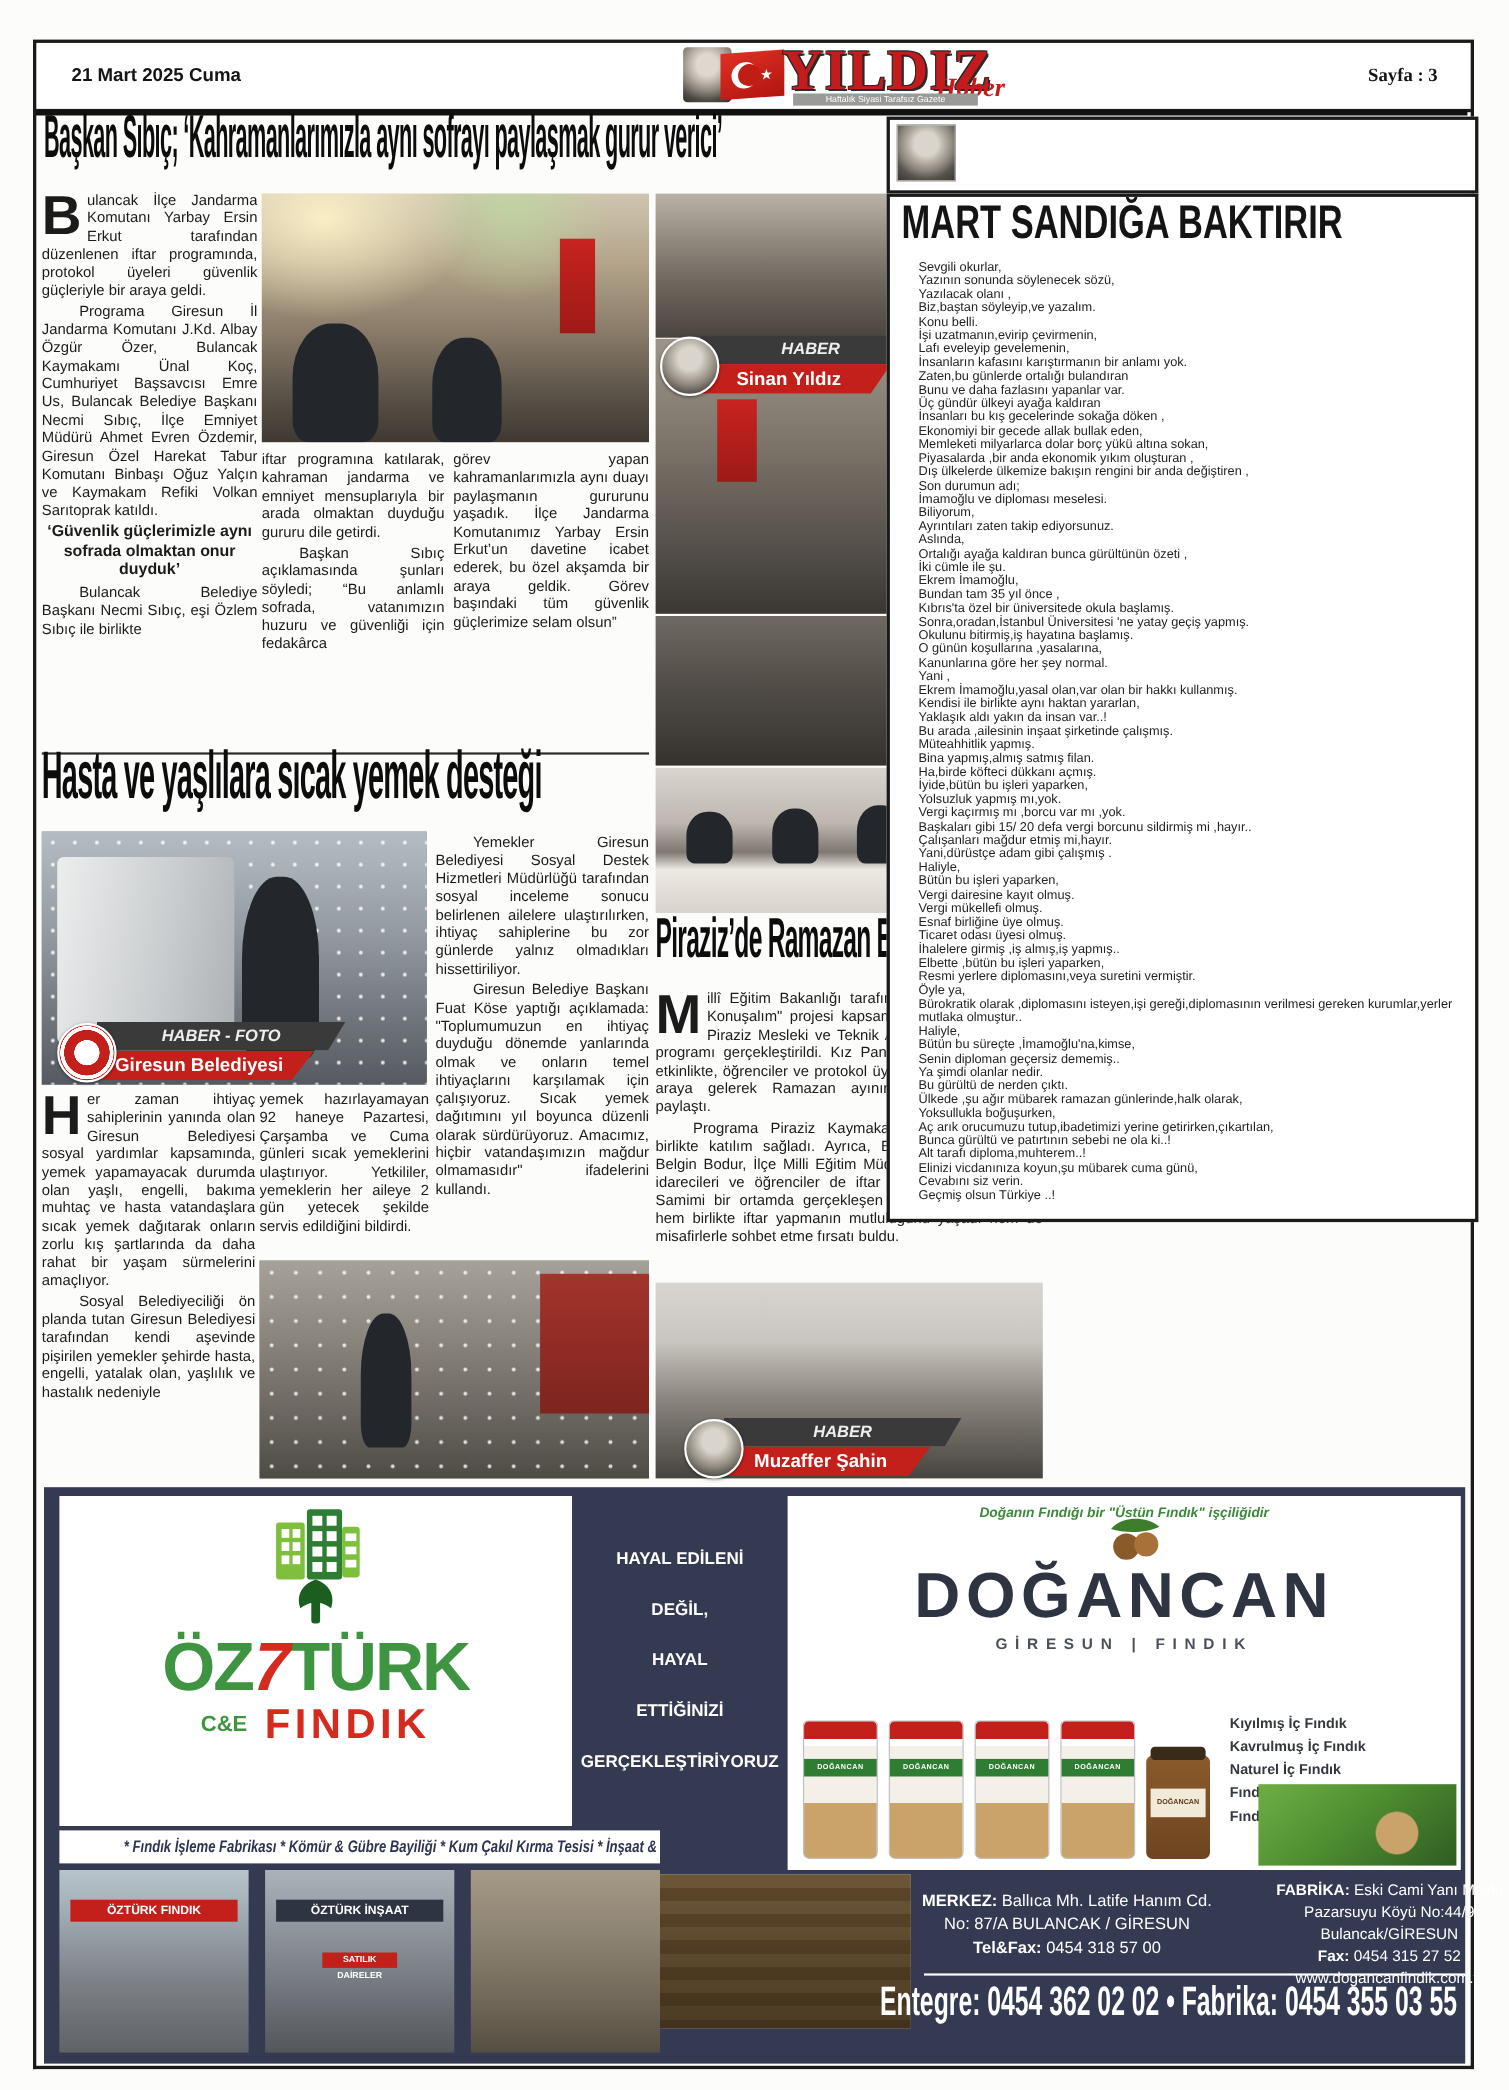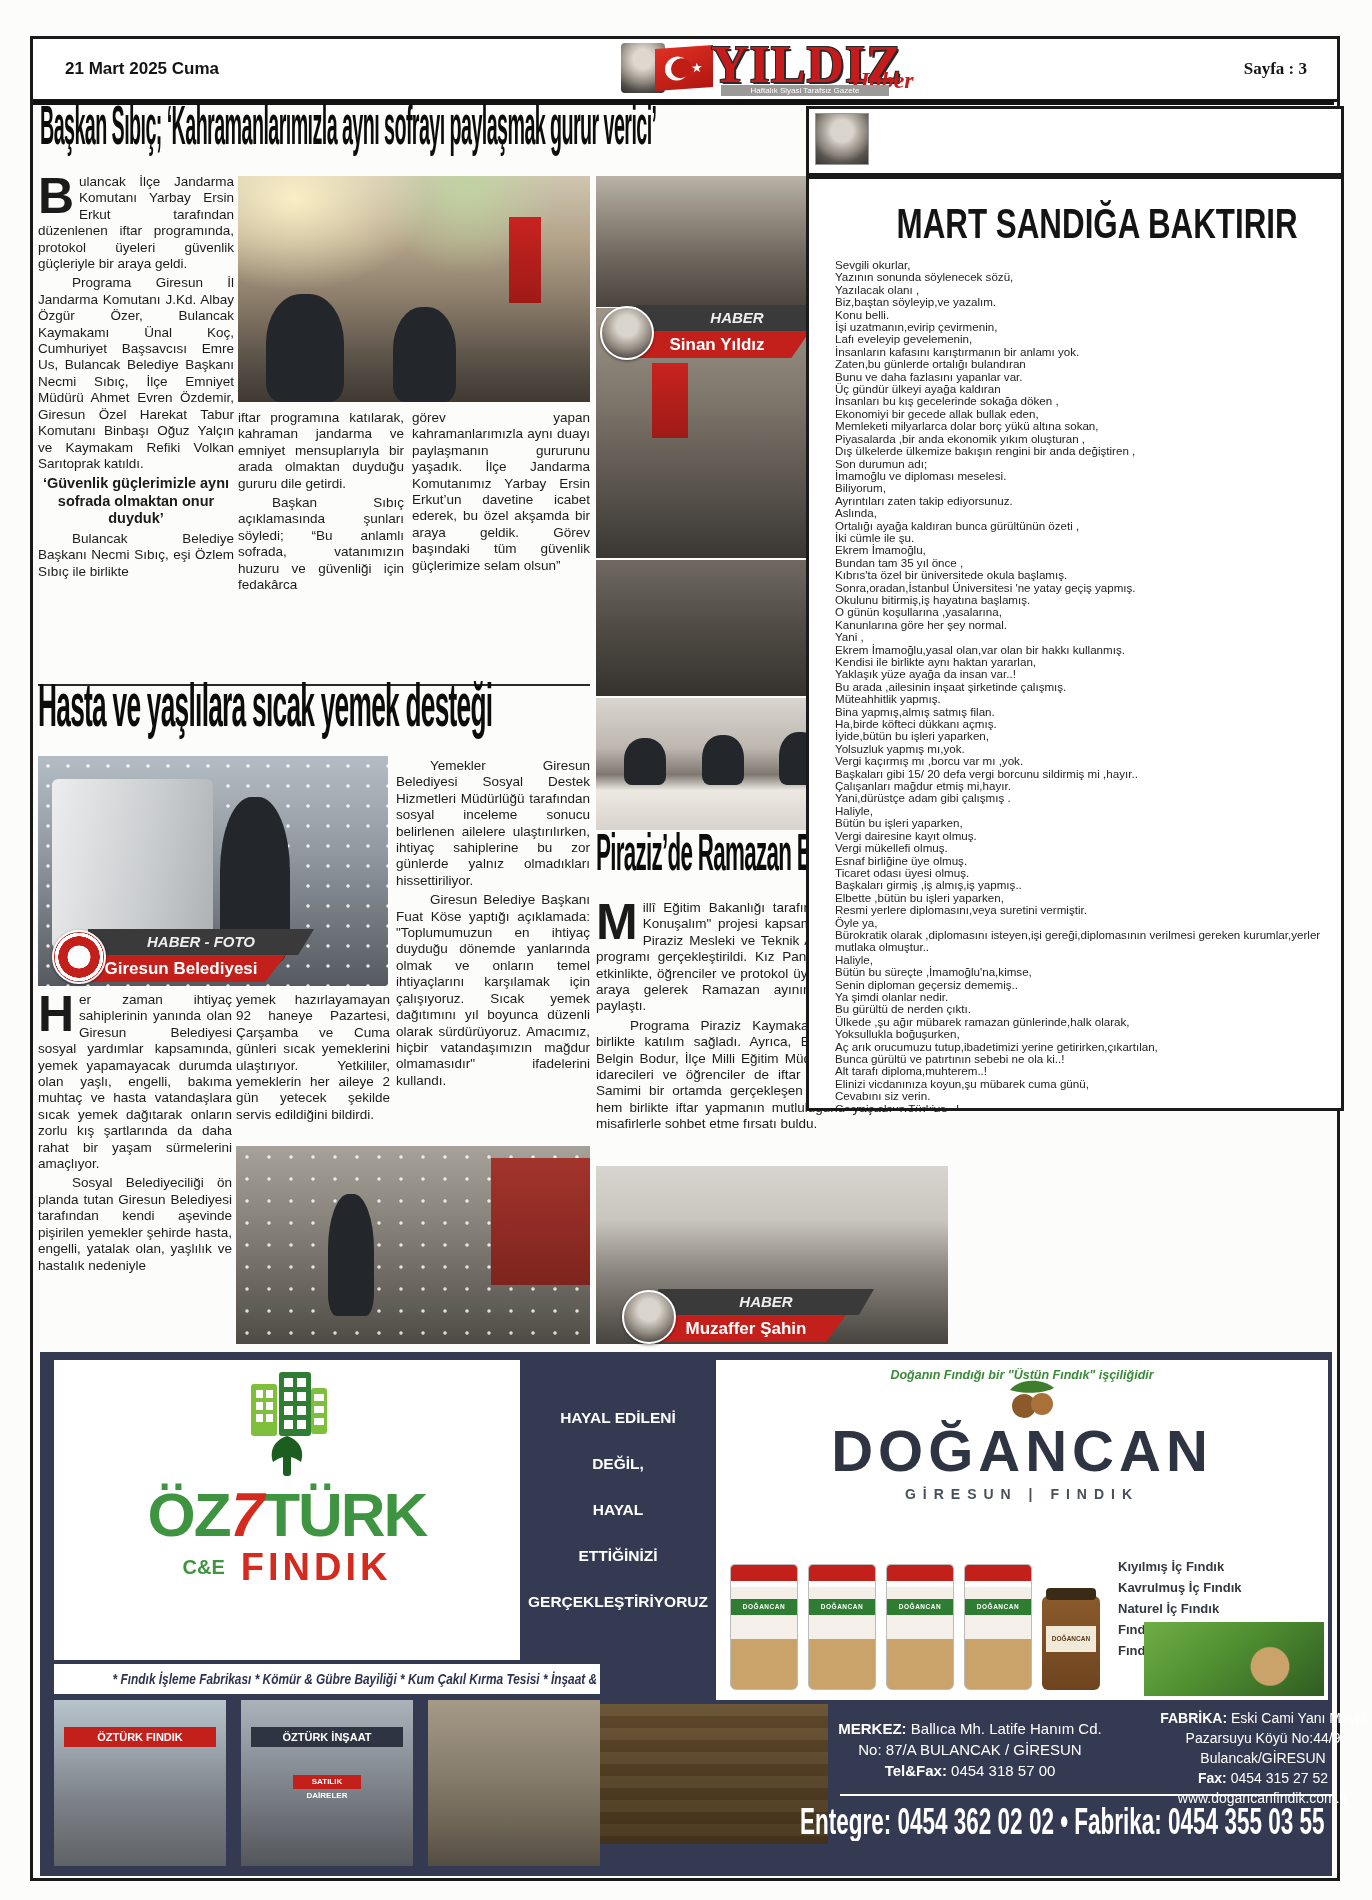--- a/index.html
+++ b/index.html
@@ -62,21 +62,21 @@
   
   .author-box{position:absolute;left:806px;top:106px;width:532px;height:64px;border:3px solid #1a1a1a;background:#fff;}
   .author-photo{position:absolute;left:6px;top:4px;width:52px;height:50px;border:1px solid #999;
      background:radial-gradient(circle at 50% 34%,#d9d4cc 0 26%,#b5afa6 40%,#8b857c 58%,#57534d 75%,#3a3733 100%);}
   .author-info{position:absolute;left:68px;top:3px;width:452px;height:52px;background:#eceae7;border:1px solid #b9b7b3;border-radius:12px;text-align:center;}
   .author-name{font-style:italic;font-weight:bold;font-size:19px;margin-top:2px;}
   .author-name span{display:inline-block;border-bottom:2px solid #333;padding:0 14px 1px 14px;}
   .author-email{font-style:italic;font-weight:bold;font-size:13.5px;margin-top:1px;}
   .author-gsm{font-style:italic;font-weight:bold;font-size:13.5px;}
   .col-box{position:absolute;left:806px;top:176px;width:532px;height:929px;border:3px solid #1a1a1a;background:#fff;overflow:hidden;}
-  .col-title{text-align:center;margin-top:26px;font-weight:bold;padding-left:44px;}
+  .col-title{text-align:left;margin-top:4px;font-weight:bold;}
   .col-title .stretch{display:inline-block;transform:scale(0.95,1.3);transform-origin:center;font-size:33px;letter-spacing:0px;}
   .col-lines{margin:16px 18px 0 26px;}
   .col-line{font-size:11.6px;line-height:12.4px;color:#232323;}
   
   .adblock{position:absolute;left:40px;top:1352px;width:1292px;height:524px;background:#333a52;}
   .oz-panel{position:absolute;left:14px;top:8px;width:466px;height:300px;background:#fff;text-align:center;}
   .oz-brand{margin-top:2px;font-weight:bold;font-size:62px;line-height:62px;letter-spacing:-2px;}
   .oz-g{color:#3f9442;} .oz-r{color:#d42b1e;display:inline-block;transform:skewX(-12deg);}
   .oz-sub{margin-top:0;font-weight:bold;}
   .oz-ce{color:#3f9442;font-size:20px;vertical-align:middle;margin-right:16px;}
@@ -270,38 +270,38 @@
         <div class="col-line">Ekrem İmamoğlu,</div>
         <div class="col-line">Bundan tam 35 yıl önce ,</div>
         <div class="col-line">Kıbrıs'ta özel bir üniversitede okula başlamış.</div>
         <div class="col-line">Sonra,oradan,İstanbul Üniversitesi 'ne yatay geçiş yapmış.</div>
         <div class="col-line">Okulunu bitirmiş,iş hayatına başlamış.</div>
         <div class="col-line">O günün koşullarına ,yasalarına,</div>
         <div class="col-line">Kanunlarına göre her şey normal.</div>
         <div class="col-line">Yani ,</div>
         <div class="col-line">Ekrem İmamoğlu,yasal olan,var olan bir hakkı kullanmış.</div>
         <div class="col-line">Kendisi ile birlikte aynı haktan yararlan,</div>
-        <div class="col-line">Yaklaşık yüze ayağa da insan var..!</div>
+        <div class="col-line">Yaklaşık aldı yakın da insan var..!</div>
         <div class="col-line">Bu arada ,ailesinin inşaat şirketinde çalışmış.</div>
         <div class="col-line">Müteahhitlik yapmış.</div>
         <div class="col-line">Bina yapmış,almış satmış filan.</div>
         <div class="col-line">Ha,birde köfteci dükkanı açmış.</div>
         <div class="col-line">İyide,bütün bu işleri yaparken,</div>
         <div class="col-line">Yolsuzluk yapmış mı,yok.</div>
         <div class="col-line">Vergi kaçırmış mı ,borcu var mı ,yok.</div>
         <div class="col-line">Başkaları gibi 15/ 20 defa vergi borcunu sildirmiş mi ,hayır..</div>
         <div class="col-line">Çalışanları mağdur etmiş mi,hayır.</div>
         <div class="col-line">Yani,dürüstçe adam gibi çalışmış .</div>
         <div class="col-line">Haliyle,</div>
         <div class="col-line">Bütün bu işleri yaparken,</div>
         <div class="col-line">Vergi dairesine kayıt olmuş.</div>
         <div class="col-line">Vergi mükellefi olmuş.</div>
         <div class="col-line">Esnaf birliğine üye olmuş.</div>
         <div class="col-line">Ticaret odası üyesi olmuş.</div>
-        <div class="col-line">Başkaları girmiş ,iş almış,iş yapmış..</div>
+        <div class="col-line">İhalelere girmiş ,iş almış,iş yapmış..</div>
         <div class="col-line">Elbette ,bütün bu işleri yaparken,</div>
         <div class="col-line">Resmi yerlere diplomasını,veya suretini vermiştir.</div>
         <div class="col-line">Öyle ya,</div>
         <div class="col-line">Bürokratik olarak ,diplomasını isteyen,işi gereği,diplomasının verilmesi gereken kurumlar,yerler mutlaka olmuştur..</div>
         <div class="col-line">Haliyle,</div>
         <div class="col-line">Bütün bu süreçte ,İmamoğlu'na,kimse,</div>
         <div class="col-line">Senin diploman geçersiz dememiş..</div>
         <div class="col-line">Ya şimdi olanlar nedir.</div>
         <div class="col-line">Bu gürültü de nerden çıktı.</div>
         <div class="col-line">Ülkede ,şu ağır mübarek ramazan günlerinde,halk olarak,</div>

